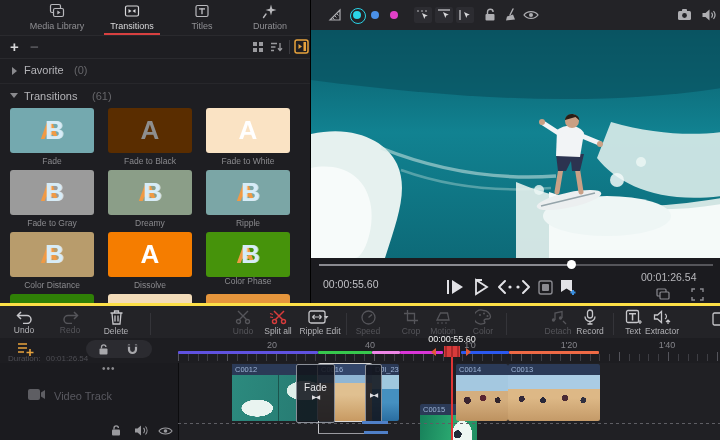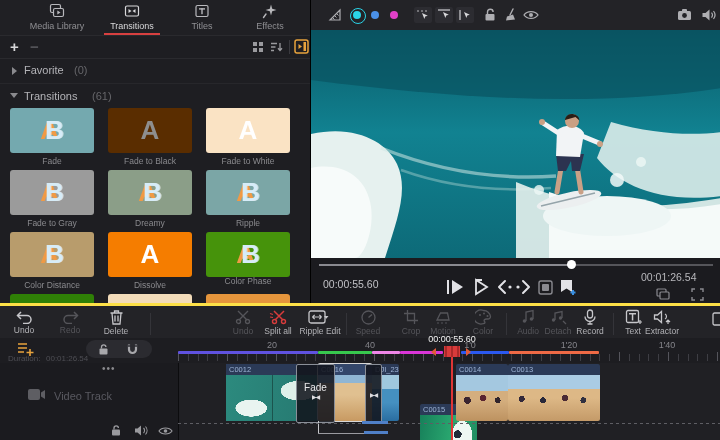--- a/index.html
+++ b/index.html
@@ -119,21 +119,21 @@
           <rect x="5" y="5.2" width="6" height="1.4" fill="#b8b8bc"></rect>
           <rect x="7.3" y="5.2" width="1.4" height="6" fill="#b8b8bc"></rect>
         </svg>
         <span class="tlb">Titles</span>
       </div>
       <div class="tab" style="left:238px;width:64px;">
         <svg class="tic" width="16" height="16" viewBox="0 0 16 16">
           <path d="M9 1.5l1.2 4.3L14.5 7l-4.3 1.2L9 12.5 7.8 8.2 3.5 7l4.3-1.2z" fill="#b8b8bc"></path>
           <path d="M4 11l-2.5 3.5" stroke="#b8b8bc" stroke-width="1.4" stroke-linecap="round"></path>
         </svg>
-        <span class="tlb">Effects</span>
+        <span class="tlb">Duration</span>
       </div>
       <div id="tab-underline" class="abs" style="left:104px;width:56px;"></div>
     </div>
 
     <div id="searchrow" class="abs">
       <span class="abs" style="left:10px;top:2px;font-size:15px;color:#d8d8da;font-weight:bold;">+</span>
       <span class="abs" style="left:30px;top:2px;font-size:15px;color:#55555a;font-weight:bold;">−</span>
       <svg class="abs" style="left:252px;top:5px;" width="12" height="12" viewBox="0 0 12 12">
         <rect x="1" y="1" width="4" height="4" fill="#9a9a9e"></rect>
           <rect x="7" y="1" width="4" height="4" fill="#9a9a9e"></rect>
@@ -425,28 +425,20 @@
       <svg width="17" height="16" viewBox="0 0 17 16">
           <path d="M8.5 1.5a7 7 0 100 13c1.5 0 1.8-1 1-2-1-1.3.2-2.5 2-2.5h1.5a2.5 2.5 0 002.5-2.5 6.8 6.8 0 00-7-6z" fill="none" stroke="#55555a" stroke-width="1.3"></path>
           <circle cx="5" cy="6" r="1" fill="#55555a"></circle>
           <circle cx="9" cy="4.5" r="1" fill="#55555a"></circle>
           <circle cx="12.5" cy="7" r="1" fill="#55555a"></circle>
         </svg>
       <span class="tb-lb">Color</span>
     </div>
     <div class="tb-div" style="left:506px;"></div>
 
-    <div class="tb-item dis" style="left:506px;">
-      <svg width="17" height="16" viewBox="0 0 17 16">
-          <path d="M6 12V3l7-1.5V10" fill="none" stroke="#55555a" stroke-width="1.3"></path>
-          <circle cx="4.5" cy="12" r="1.8" fill="#55555a"></circle>
-          <circle cx="11.5" cy="10" r="1.8" fill="#55555a"></circle>
-        </svg>
-      <span class="tb-lb">Audio</span>
-    </div>
     <div class="tb-item dis" style="left:536px;">
       <svg width="17" height="16" viewBox="0 0 17 16">
           <path d="M5 11V4l7-1.5V9" fill="none" stroke="#55555a" stroke-width="1.3"></path>
           <circle cx="3.5" cy="11" r="1.7" fill="#55555a"></circle>
           <circle cx="10.5" cy="9" r="1.7" fill="#55555a"></circle>
           <path d="M13 12l3 3" stroke="#55555a" stroke-width="1.2"></path>
         </svg>
       <span class="tb-lb">Detach</span>
     </div>
     <div class="tb-item" style="left:568px;">
@@ -533,21 +525,21 @@
       <svg class="abs" style="left:134px;top:61px;" width="14" height="13" viewBox="0 0 14 13">
         <path d="M1 4.5h2.5L7 1.5v10L3.5 8.5H1z" fill="#9a9a9e"></path>
         <path d="M9.5 4a3.5 3.5 0 010 5M11.5 2.5a6 6 0 010 8" fill="none" stroke="#9a9a9e" stroke-width="1.1"></path>
       </svg>
       <svg class="abs" style="left:158px;top:63px;" width="15" height="10" viewBox="0 0 15 10">
         <path d="M1 5c2.8-4 10.2-4 13 0-2.8 4-10.2 4-13 0z" fill="none" stroke="#9a9a9e" stroke-width="1.2"></path>
         <circle cx="7.5" cy="5" r="1.8" fill="#9a9a9e"></circle>
       </svg>
     </div>
 
-    <div class="clip" style="left:178px;width:140px;padding-left:48px;">
+    <div class="clip" style="left:184px;width:140px;padding-left:48px;">
       <div class="ct">C0012</div>
       <div class="cb cb-surf"></div>
     </div>
     <div class="clip selected" style="left:318px;width:54px;">
       <div class="ct" style="background:#33466a;">C0016</div>
       <div class="cb cb-sand"></div>
     </div>
     <div class="clip" style="left:372px;width:27px;">
       <div class="ct">DJI_23</div>
       <div class="cb cb-ocean"></div>

